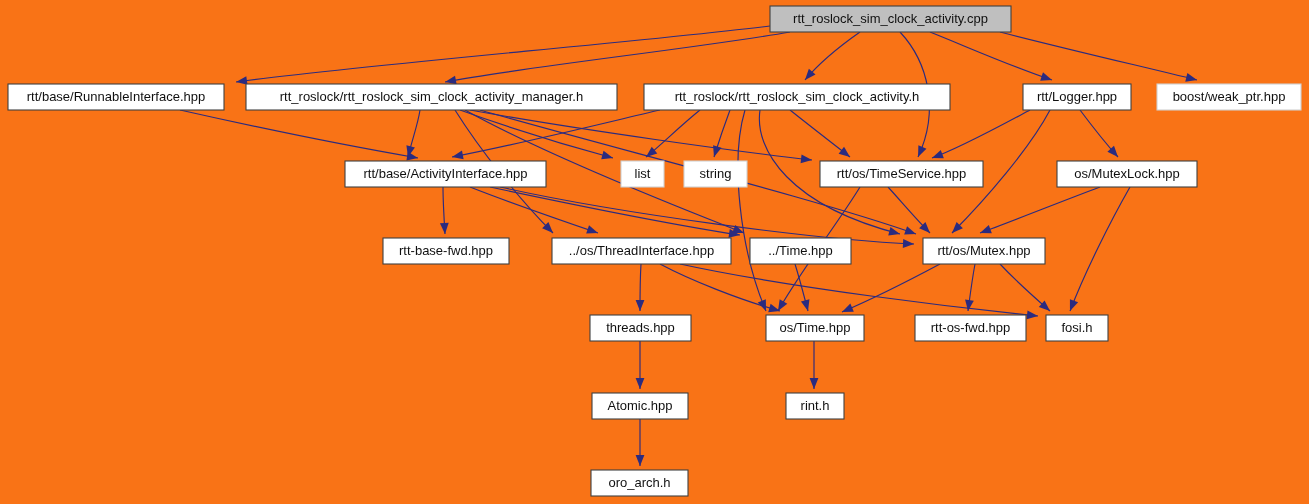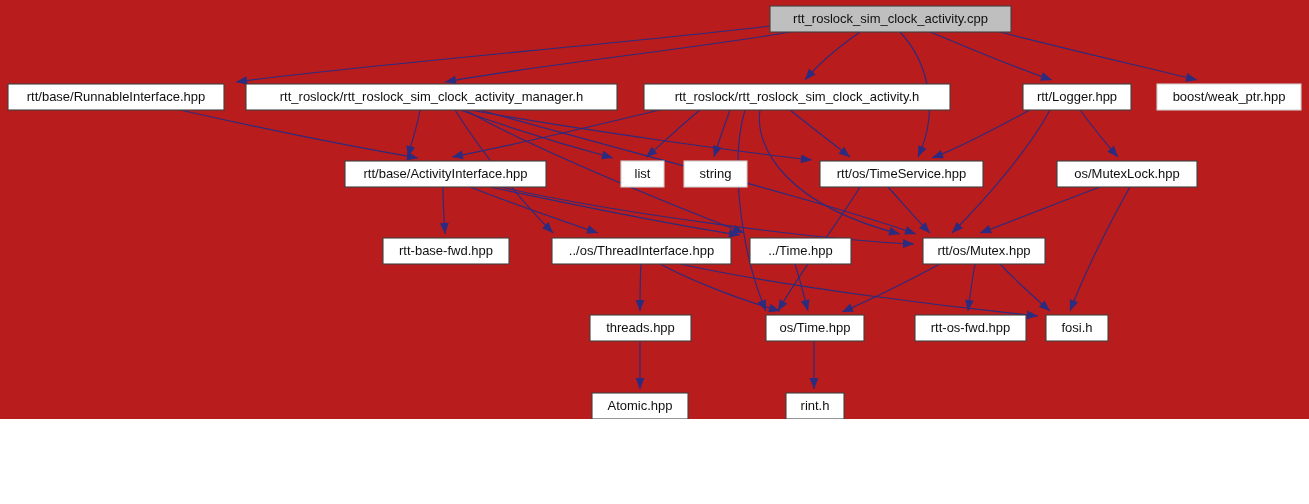--- a/index.html
+++ b/index.html
@@ -3,22 +3,22 @@
 <meta charset="utf-8">
 <style>
   html, body {
     margin: 0;
     padding: 0;
     background: #ffffff;
   }
   #graph-root {
     position: relative;
     width: 1309px;
-    height: 419px;
-    background: #b91c1c;
+    height: 504px;
+    background: #f97316;
     font-family: "Liberation Sans", sans-serif;
     overflow: hidden;
   }
   svg#graph-svg {
     position: absolute;
     left: 0; top: 0;
     width: 1309px;
     height: 504px;
     display: block;
   }

